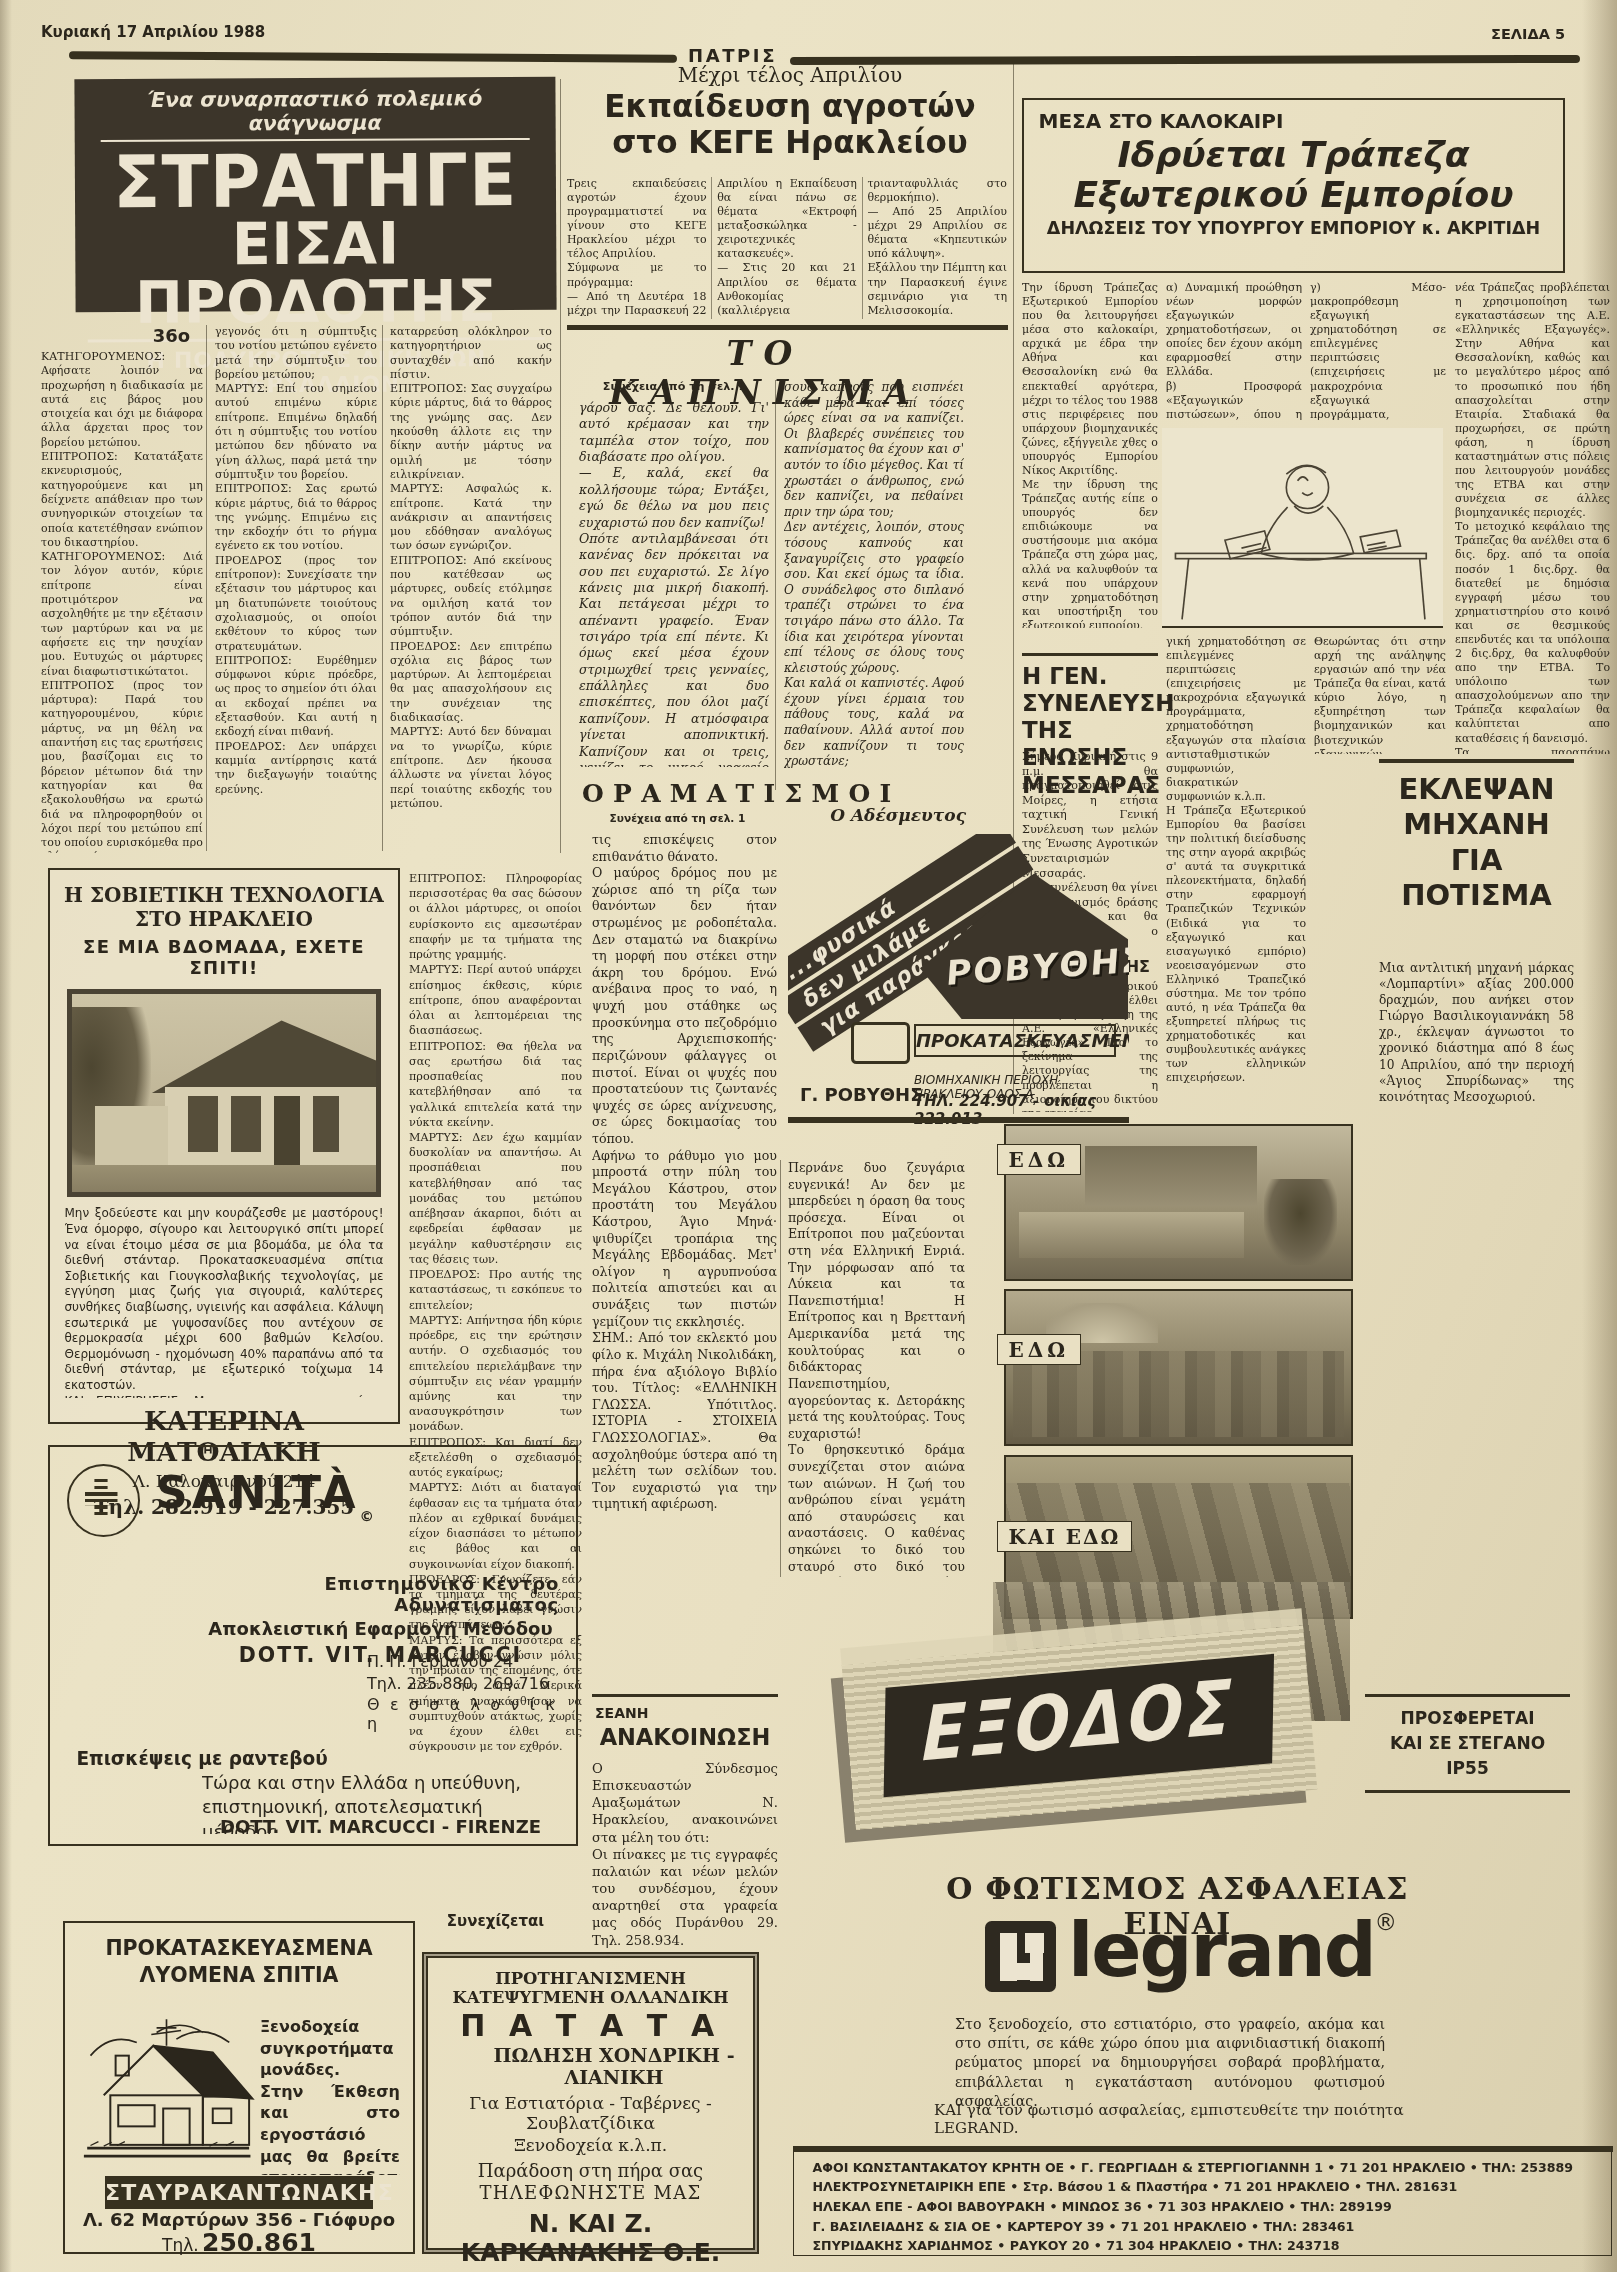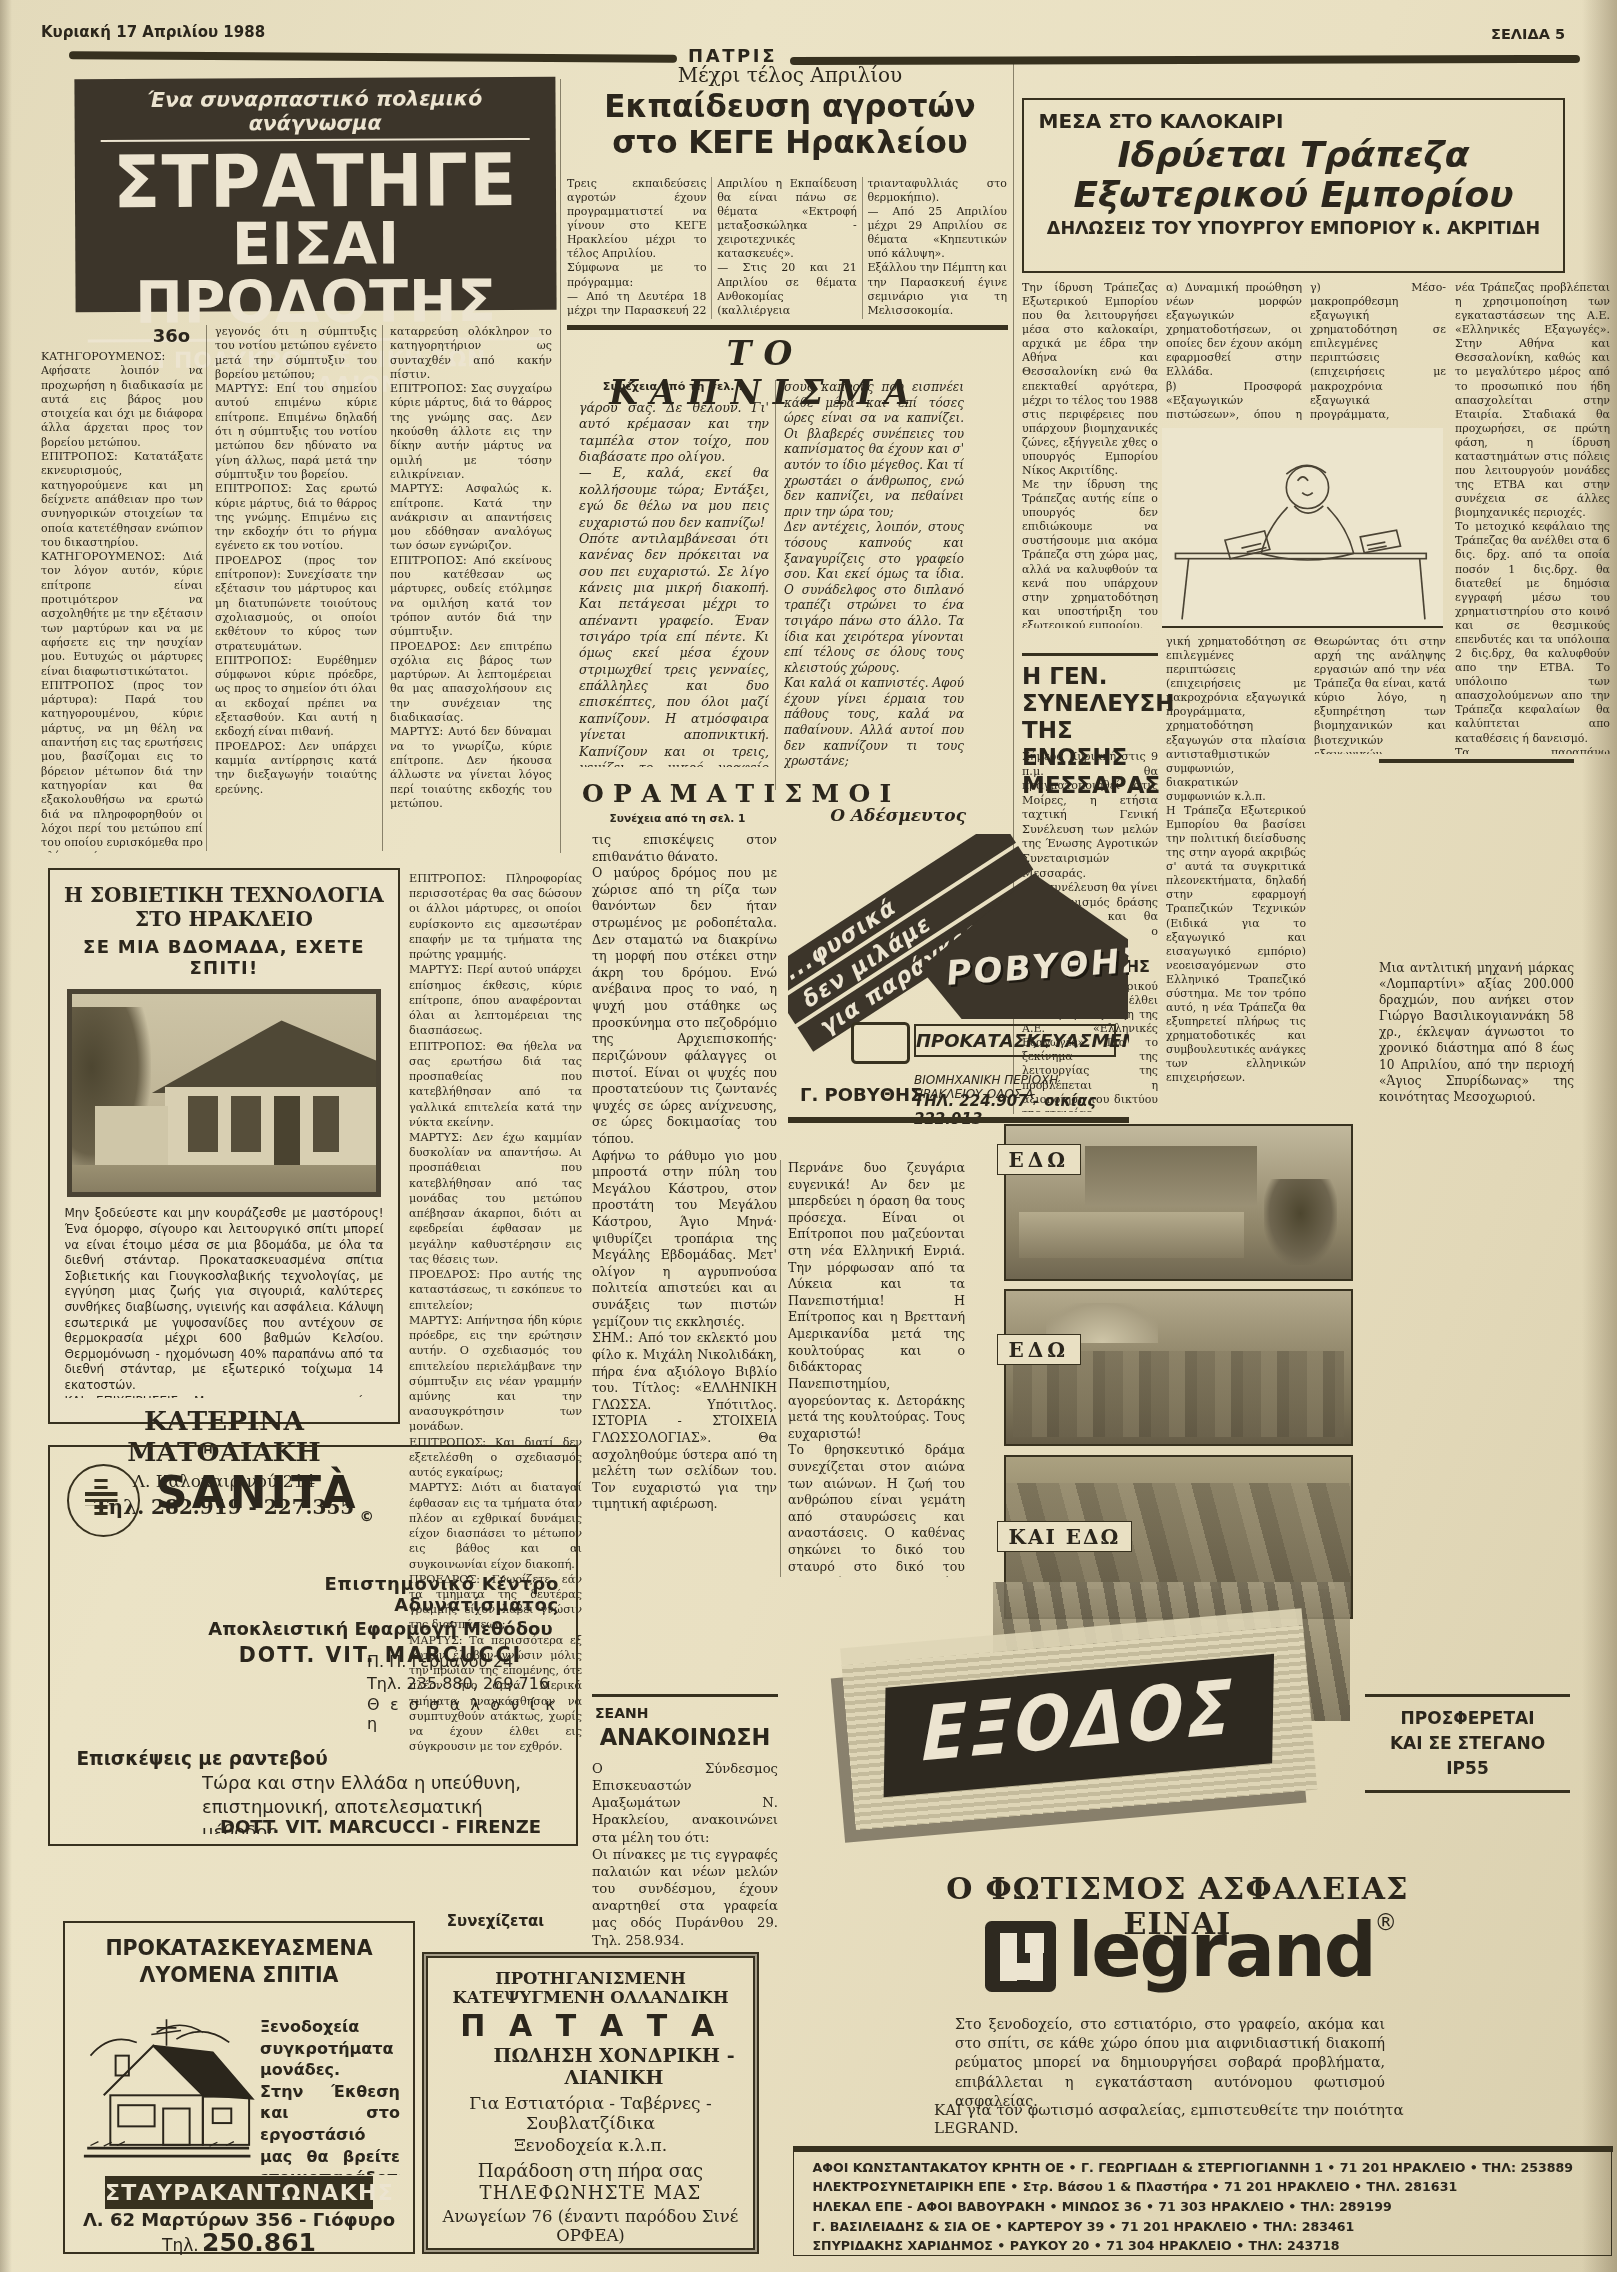--- a/index.html
+++ b/index.html
@@ -165,20 +165,23 @@
 ΜΕΣΣΑΡΑΣ</div>
   <div class="abs just preline clip" style="left:1022px;top:750px;width:136px;height:198px;font-size:11.2px;line-height:1.3;">Σήμερα Κυριακή στις 9 π.μ. θα πραγματοποιηθεί στις Μοίρες, η ετήσια ταχτική Γενική Συνέλευση των μελών της Ένωσης Αγροτικών Συνεταιρισμών Μεσσαράς.
 Στη συνέλευση θα γίνει ο απολογισμός δράσης του 1987, και θα συζητηθεί ο προγραμματισμός δράσης του 1988.</div>
   <div class="abs sans" style="left:1022px;top:957px;width:136px;font-size:16px;font-weight:900;">Η ΜΟΡΦΗ ΤΗΣ</div>
   <div class="abs just preline clip" style="left:1022px;top:980px;width:136px;height:132px;font-size:11px;line-height:1.28;">Η Τράπεζα Εξωτερικού Εμπορίου θα προέλθει απο την μετεξέλιξη της Α.Ε. «Ελληνικές Εξαγωγές». Για το ξεκίνημα της λειτουργίας της προβλέπεται η αξιοποίηση του δικτύου της εταιρίας.</div>
   <div class="abs just preline clip" style="left:1166px;top:635px;width:140px;height:479px;font-size:11px;line-height:1.28;">γική χρηματοδότηση σε επιλεγμένες περιπτώσεις (επιχειρήσεις με μακροχρόνια εξαγωγικά προγράμματα, χρηματοδότηση εξαγωγών στα πλαίσια αντισταθμιστικών συμφωνιών, διακρατικών συμφωνιών κ.λ.π.
 Η Τράπεζα Εξωτερικού Εμπορίου θα βασίσει την πολιτική διείσδυσης της στην αγορά ακριβώς σ' αυτά τα συγκριτικά πλεονεκτήματα, δηλαδή στην εφαρμογή Τραπεζικών Τεχνικών (Ειδικά για το εξαγωγικό και εισαγωγικό εμπόριο) νεοεισαγόμενων στο Ελληνικό Τραπεζικό σύστημα. Με τον τρόπο αυτό, η νέα Τράπεζα θα εξυπηρετεί πλήρως τις χρηματοδοτικές και συμβουλευτικές ανάγκες των ελληνικών επιχειρήσεων.</div>
   <div class="abs just preline clip" style="left:1314px;top:635px;width:132px;height:119px;font-size:11px;line-height:1.28;">Θεωρώντας ότι στην αρχή της ανάληψης εργασιών από την νέα Τράπεζα θα είναι, κατά κύριο λόγο, η εξυπηρέτηση των βιομηχανικών και βιοτεχνικών εξαγωγικών επιχειρήσεων στις εξαγωγικές και εισαγωγικές εργασίες τους, γίνεται η υπόθεση ότι οι συναλλαγές της Τράπεζας Εξωτερικού Εμπορίου θα ξεκινήσουν στις ευρύτερα γνωστές τάξεις των 4 δις. δρχ. για να αυξηθούν σταδιακά σε μια πενταετία σε 36 δις. δρχ.</div>
 
   <div class="abs hrule" style="left:1379px;top:759px;width:195px;height:4px;"></div>
+  <div class="abs ctr sans preline" style="left:1379px;top:772px;width:195px;font-size:29px;font-weight:900;line-height:1.22;">ΕΚΛΕΨΑΝ
+ΜΗΧΑΝΗ
+ΓΙΑ ΠΟΤΙΣΜΑ</div>
   <div class="abs just preline clip" style="left:1379px;top:960px;width:195px;height:172px;font-size:12.2px;line-height:1.32;">Μια αντλιτική μηχανή μάρκας «Λομπαρτίνι» αξίας 200.000 δραχμών, που ανήκει στον Γιώργο Βασιλικογιαννάκη 58 χρ., έκλεψαν άγνωστοι το χρονικό διάστημα από 8 έως 10 Απριλίου, από την περιοχή «Άγιος Σπυρίδωνας» της κοινότητας Μεσοχωριού.</div>
 
   <div class="abs photo-frame" style="left:1004px;top:1124px;width:345px;height:153px;background:
      linear-gradient(180deg,#c2b99d 0%,#a79d81 35%,#8d8367 70%,#6f6650 100%);">
     <div class="abs" style="left:79px;top:20px;width:172px;height:60px;background:linear-gradient(180deg,#7a7158,#9a9075);"></div>
     <div class="abs" style="left:258px;top:53px;width:73px;height:86px;background:radial-gradient(ellipse at 50% 40%,#4d462f 0%,#6f6650 60%,transparent 75%);"></div>
     <div class="abs" style="left:13.2px;top:86px;width:225px;height:46px;background:linear-gradient(180deg,#b5ab8d,#857b61);"></div>
   </div>
   <div class="labelbox" style="left:997px;top:1144px;">ΕΔΩ</div>
 
@@ -275,20 +278,21 @@
   </div>
 
   <div class="abs" style="left:426px;top:1956px;width:325px;height:290px;border:2px solid #37311f;box-shadow:0 0 0 2px rgba(236,228,205,.6), 0 0 0 4px #37311f;">
     <div class="ctr serif" style="font-size:16.5px;font-weight:bold;margin-top:10.6px;">ΠΡΟΤΗΓΑΝΙΣΜΕΝΗ ΚΑΤΕΨΥΓΜΕΝΗ ΟΛΛΑΝΔΙΚΗ</div>
     <div class="ctr sans" style="font-size:30px;font-weight:900;letter-spacing:6.6px;margin-top:1.3px;">Π Α Τ Α Τ Α</div>
     <div class="ctr serif" style="font-size:19px;font-weight:bold;margin-top:1.3px;padding-left:47px;">ΠΩΛΗΣΗ ΧΟΝΔΡΙΚΗ - ΛΙΑΝΙΚΗ</div>
     <div class="ctr serif" style="font-size:17px;margin-top:5.3px;">Για Εστιατόρια - Ταβέρνες - Σουβλατζίδικα</div>
     <div class="ctr serif" style="font-size:17px;margin-top:1.3px;">Ξενοδοχεία κ.λ.π.</div>
     <div class="ctr serif" style="font-size:18px;margin-top:5.3px;">Παράδοση στη πήρα σας</div>
     <div class="ctr serif" style="font-size:18px;margin-top:1.3px;letter-spacing:1.3px;">ΤΗΛΕΦΩΝΗΣΤΕ ΜΑΣ</div>
+    <div class="ctr sans" style="font-size:25px;font-weight:900;margin-top:5.3px;">Ν. ΚΑΙ Ζ. ΚΑΡΚΑΝΑΚΗΣ Ο.Ε.</div>
     <div class="ctr serif" style="font-size:16.5px;margin-top:4px;">Ανωγείων 76 (έναντι παρόδου Σινέ ΟΡΦΕΑ)</div>
 
   </div>
 
   <div class="abs" style="left:788px;top:834px;width:341px;height:291px;overflow:hidden;">
     <div style="position:absolute;left:-26.4px;top:139px;width:284px;height:99px;transform:rotate(-33deg);transform-origin:left top;">
       <div class="sans ital" style="background:#3c352a;color:#ece4d0;font-size:22.5px;font-weight:bold;padding:1.3px 20px;letter-spacing:1.3px;">...φυσικά</div>
       <div class="sans ital" style="background:#3c352a;color:#ece4d0;font-size:22.5px;font-weight:bold;padding:1.3px 20px;margin-top:4px;letter-spacing:1.3px;">δεν μιλάμε</div>
       <div class="sans ital" style="background:#3c352a;color:#ece4d0;font-size:22.5px;font-weight:bold;padding:1.3px 20px;margin-top:4px;letter-spacing:1.3px;">για παράγκες</div>
     </div>

